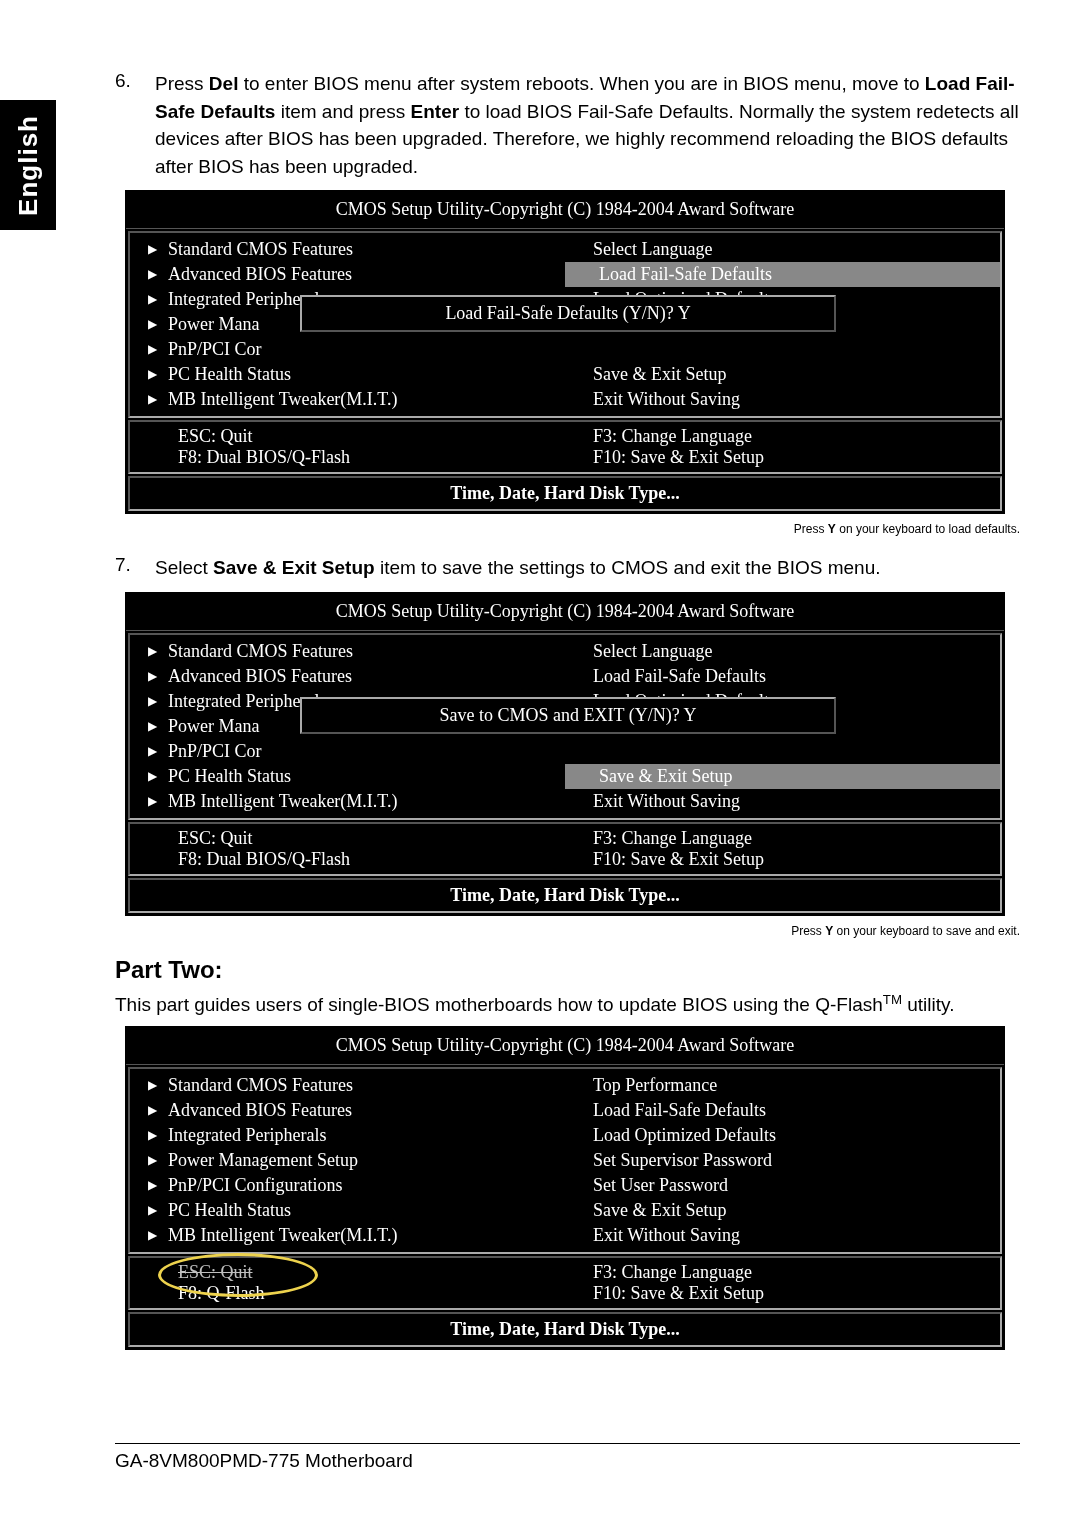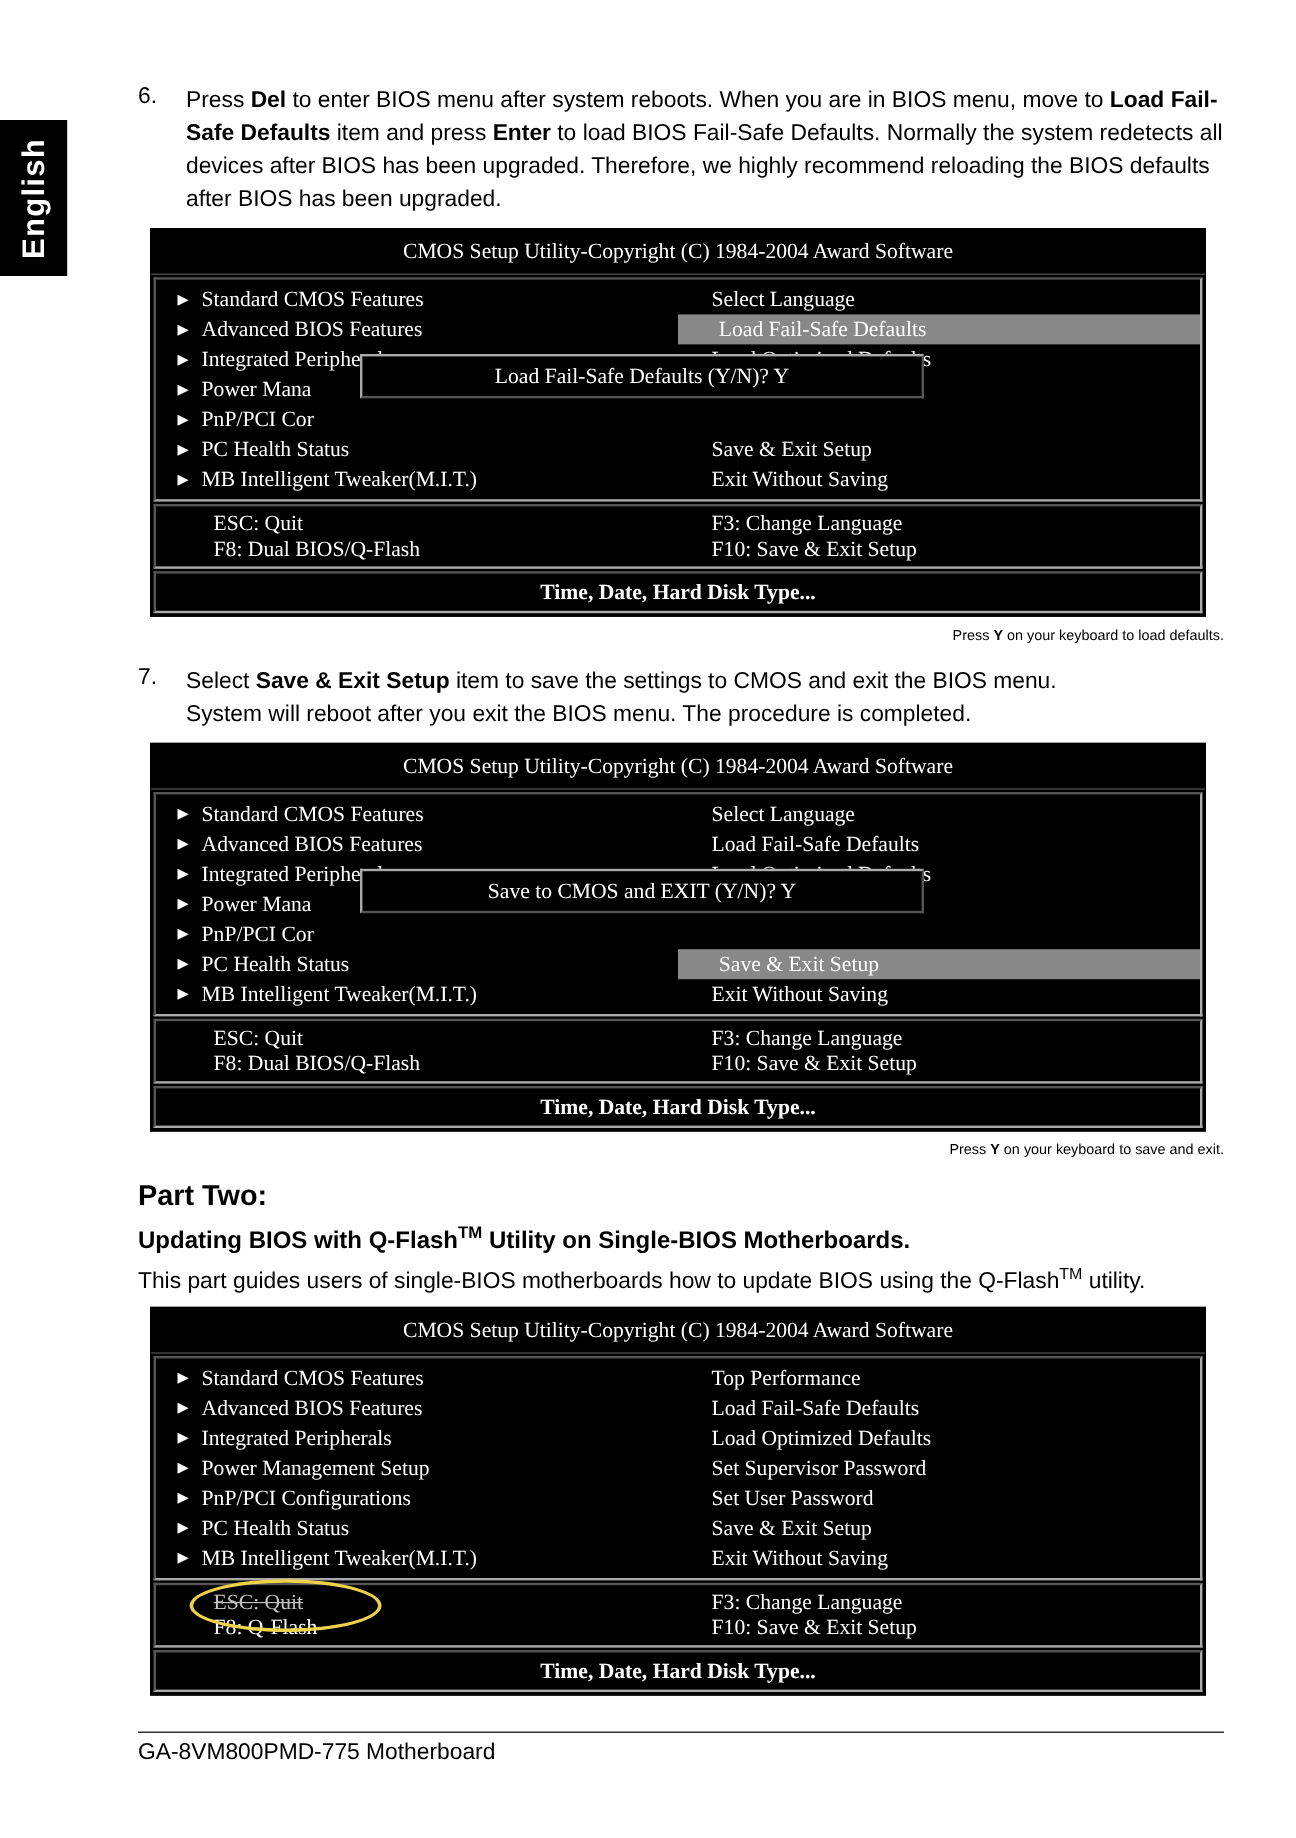--- a/index.html
+++ b/index.html
@@ -15,21 +15,21 @@
   .bold { font-weight:bold; }
   .bios { margin:10px 0 8px 0; border:1px solid #000; background:#000; color:#fff; font-family:'Times New Roman',serif; font-size:18px; width:880px; margin-left:10px; }
   .bios-title { text-align:center; padding:8px 0; border-bottom:1px solid #555; }
   .bios-main { border:2px solid #aaa; border-left-color:#555; border-top-color:#555; margin:2px; display:flex; position:relative; padding:4px 0 4px 0; }
   .bios-col { width:50%; }
   .bios-col .row { display:flex; align-items:center; padding:2px 0 2px 38px; position:relative; }
   .bios-col.right .row { padding-left:28px; }
   .arrow { position:absolute; left:18px; font-size:12px; }
   .row.sel { background:#888; }
   .row.sel .txt { padding:0 6px; display:inline-block; }
-  .dialog { position:absolute; left:170px; width:470px; background:#000; border:2px solid #aaa; border-right-color:#555; border-bottom-color:#555; padding:6px 0; text-align:center; }
+  .dialog { position:absolute; left:170px; width:536px; background:#000; border:2px solid #aaa; border-right-color:#555; border-bottom-color:#555; padding:6px 0; text-align:center; }
   .dialog.d1 { top:62px; }
   .bios-foot { border:2px solid #aaa; border-left-color:#555; border-top-color:#555; margin:0 2px 2px 2px; display:flex; padding:4px 0; }
   .bios-foot .c { width:50%; padding-left:48px; text-align:left; }
   .bios-foot .c.r { padding-left:28px; }
   .bios-help { text-align:center; padding:5px 16px; border:2px solid #aaa; border-left-color:#555; border-top-color:#555; margin:0 2px 2px 2px;font-weight:bold; }
   .cap { text-align:right; margin:8px 0 18px 0; font-size:12px; }
   .part-two { margin-top:15px; }
   .part-two h3 { font-size:24px; margin-bottom:8px; }
   .part-two h4 { font-size:20px; margin-bottom:8px; }
   sup { font-size:0.7em; }
@@ -123,21 +123,20 @@
       </div>
       <div class="bios-help">Time, Date, Hard Disk Type...</div>
     </div>
     <div class="cap"><span>Press </span><span class="bold">Y</span><span> on your keyboard to load defaults.</span></div>
 
     <ol class="steps">
       <li>
         <div class="num">7.</div>
         <div class="body">
           <span>Select </span><span class="bold">Save &amp; Exit Setup</span><span> item to save the settings to CMOS and exit the BIOS menu.</span><br>
-          <span>System will reboot after you exit the BIOS menu. The procedure is completed.</span>
         </div>
       </li>
     </ol>
 
     <div class="bios">
       <div class="bios-title">CMOS Setup Utility-Copyright (C) 1984-2004 Award Software</div>
       <div class="bios-main">
         <div class="bios-col">
           <div class="row">
               <span class="arrow">▶</span>
@@ -198,21 +197,20 @@
             <div>F3: Change Language</div>
             <div>F10: Save &amp; Exit Setup</div>
           </div>
       </div>
       <div class="bios-help">Time, Date, Hard Disk Type...</div>
     </div>
     <div class="cap"><span>Press </span><span class="bold">Y</span><span> on your keyboard to save and exit.</span></div>
 
     <div class="part-two">
       <h3>Part Two:</h3>
-      <h4><span>Updating BIOS with Q-Flash</span><sup>TM</sup><span> Utility on Single-BIOS Motherboards.</span></h4>
       <p><span>This part guides users of single-BIOS motherboards how to update BIOS using the Q-Flash</span><sup>TM</sup><span> utility.</span></p>
     </div>
 
     <div class="bios" style="position:relative;">
       <div class="bios-title">CMOS Setup Utility-Copyright (C) 1984-2004 Award Software</div>
       <div class="bios-main">
         <div class="bios-col">
           <div class="row">
               <span class="arrow">▶</span>
               <span class="txt">Standard CMOS Features</span>

